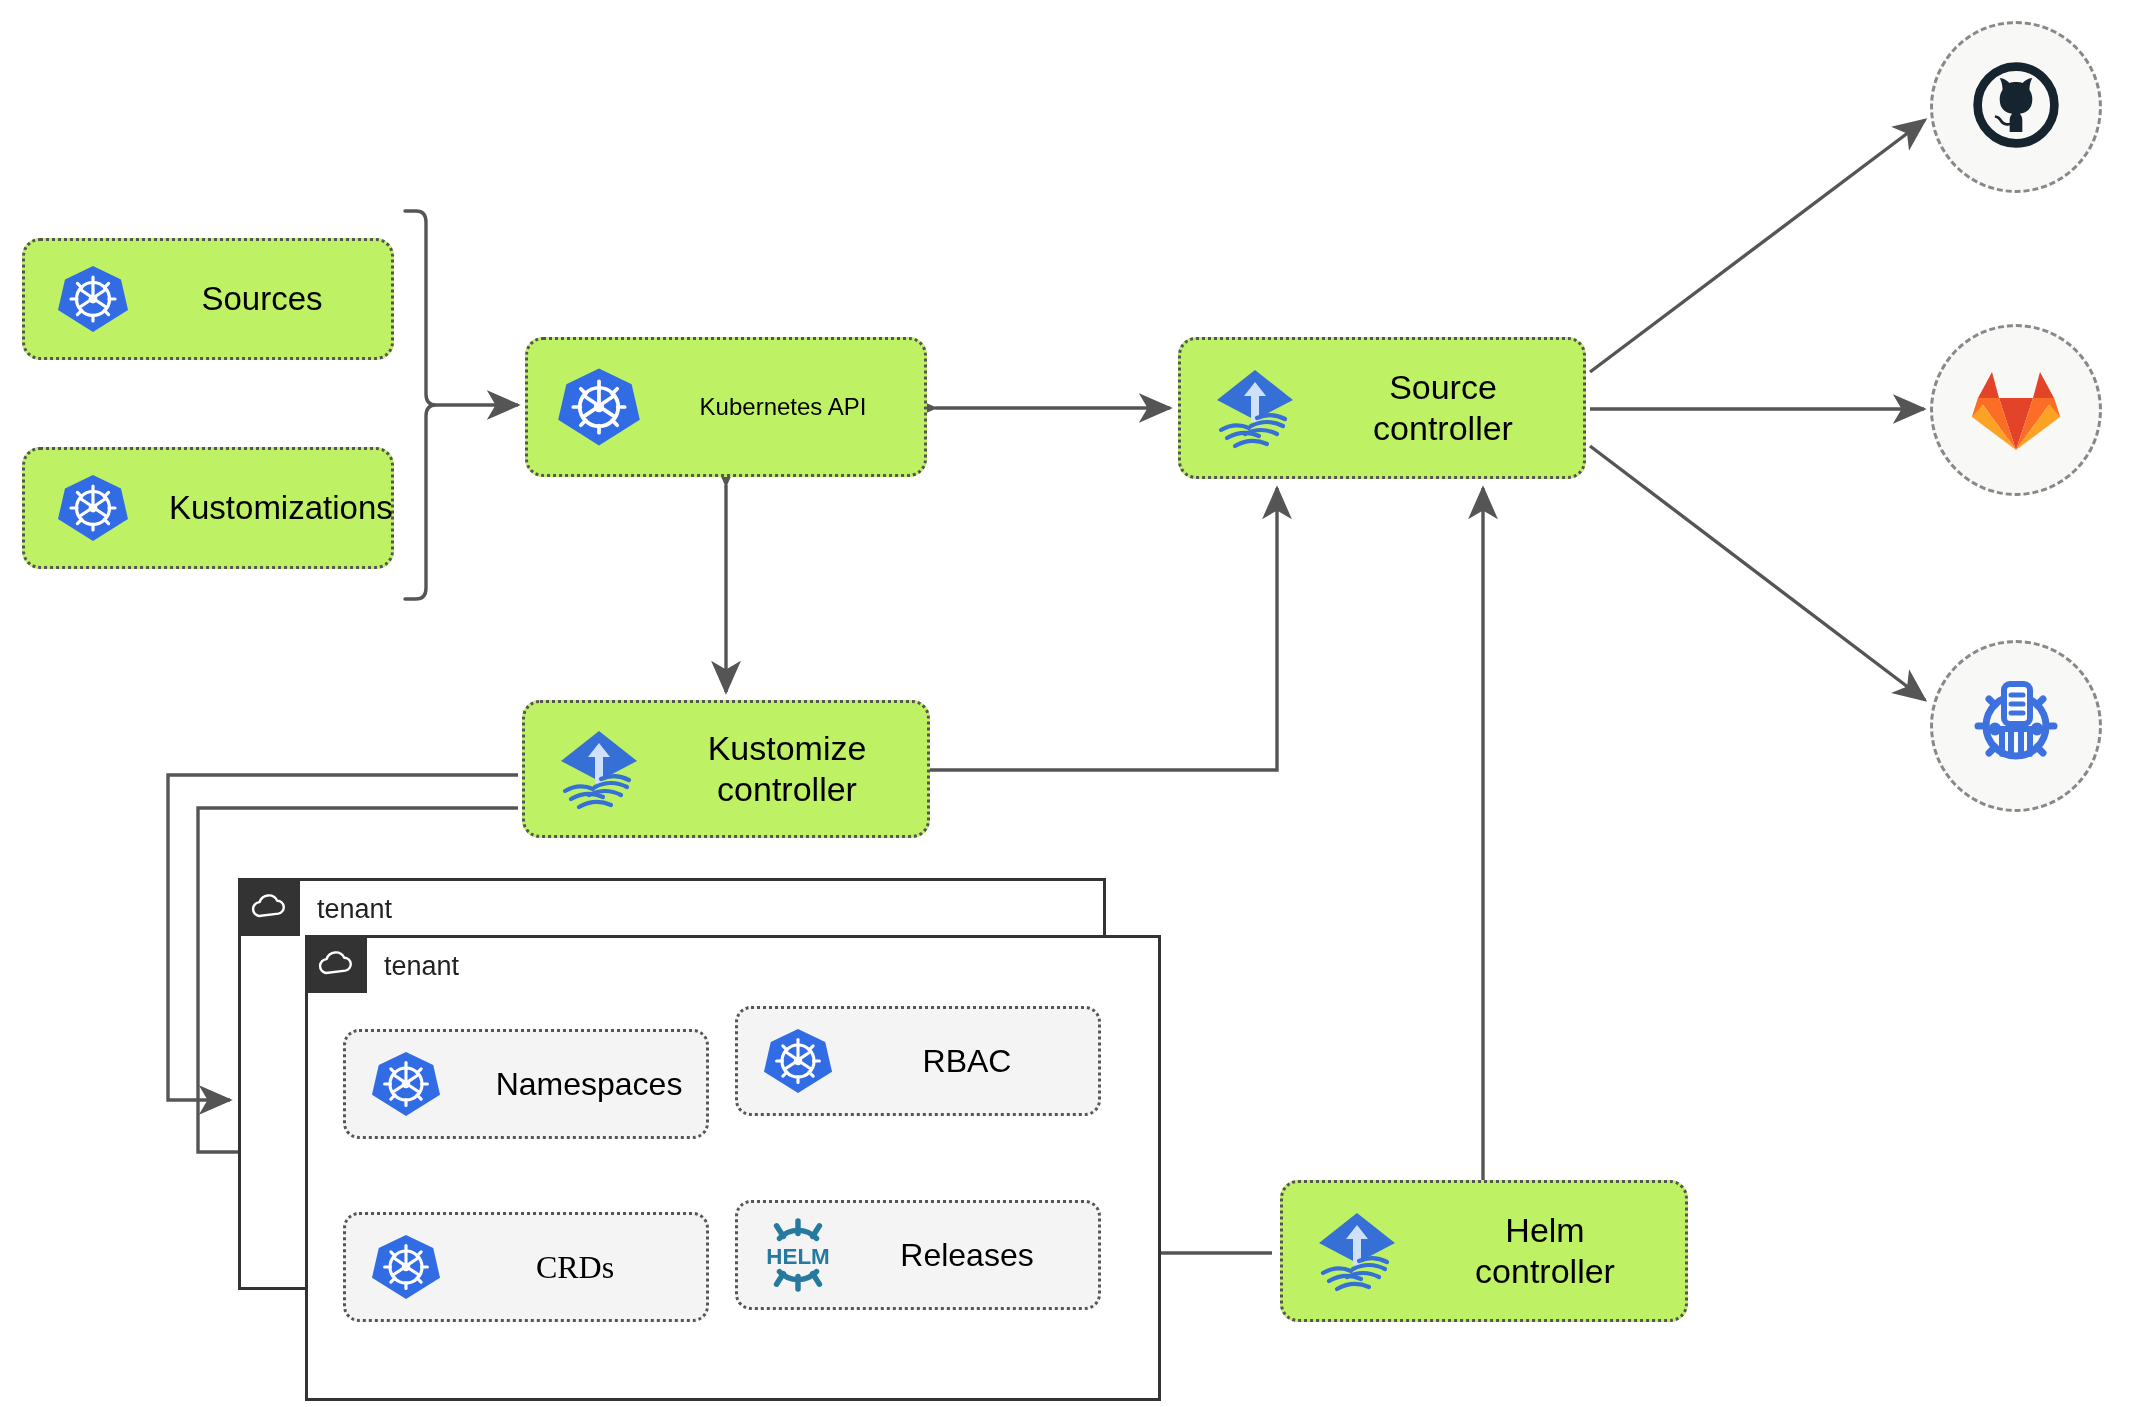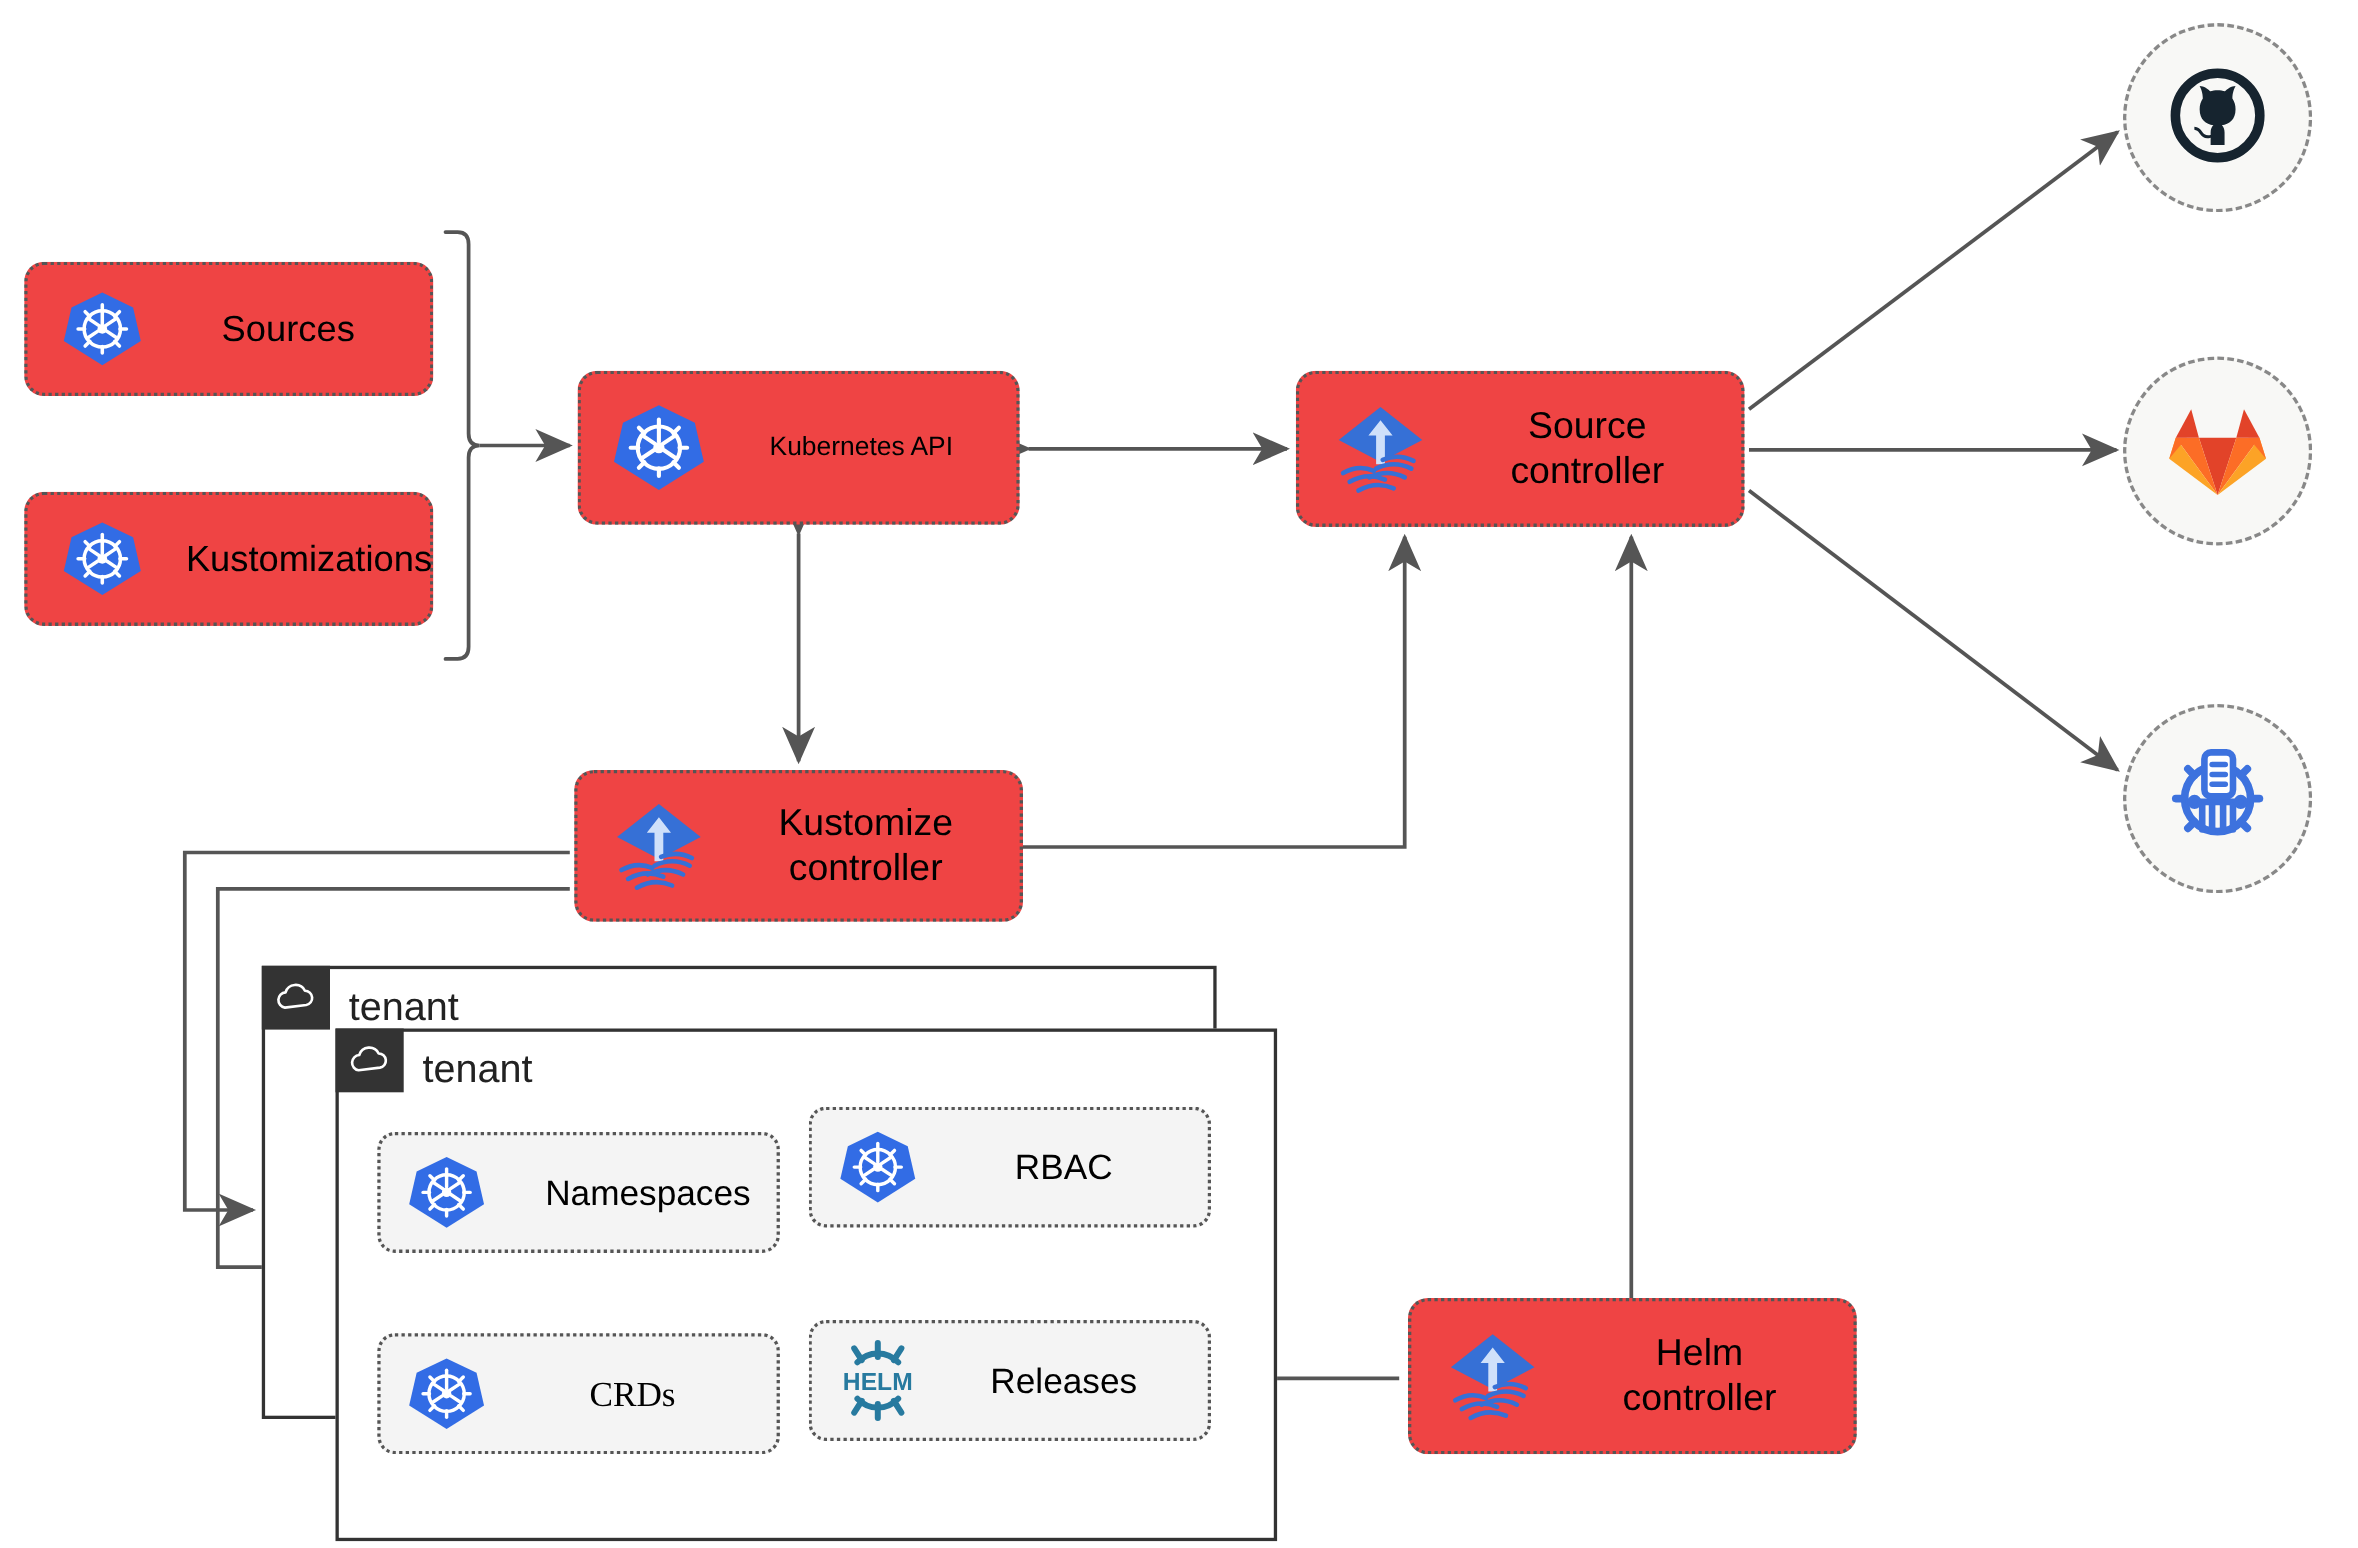--- a/index.html
+++ b/index.html
@@ -22,21 +22,21 @@
     position: absolute;
     left: 0; top: 0;
     width: 2144px;
     height: 1407px;
     pointer-events: none;
   }
   
   .node {
     position: absolute;
     box-sizing: border-box;
-    background: #ef4444;
+    background: #bef264;
     border: 3px dotted #555555;
     border-radius: 18px;
     display: flex;
     flex-direction: row;
     align-items: center;
     z-index: 4;
   }
   .node .ico {
     flex: 0 0 auto;
     display: flex;
@@ -81,21 +81,21 @@
     width: 62px;
     background: #333333;
     display: flex;
     align-items: center;
     justify-content: center;
   }
   .tenant .tname {
     position: absolute;
     left: 76px;
     top: 13px;
-    font-size: 36px;
+    font-size: 27px;
     color: #222222;
     text-align: center;
   }
   .t-back  { left: 238px; top: 878px;  width: 868px; height: 412px; z-index: 2; }
   .t-front { left: 305px; top: 935px;  width: 856px; height: 466px; z-index: 3; }
 
   
   .res {
     position: absolute;
     box-sizing: border-box;

